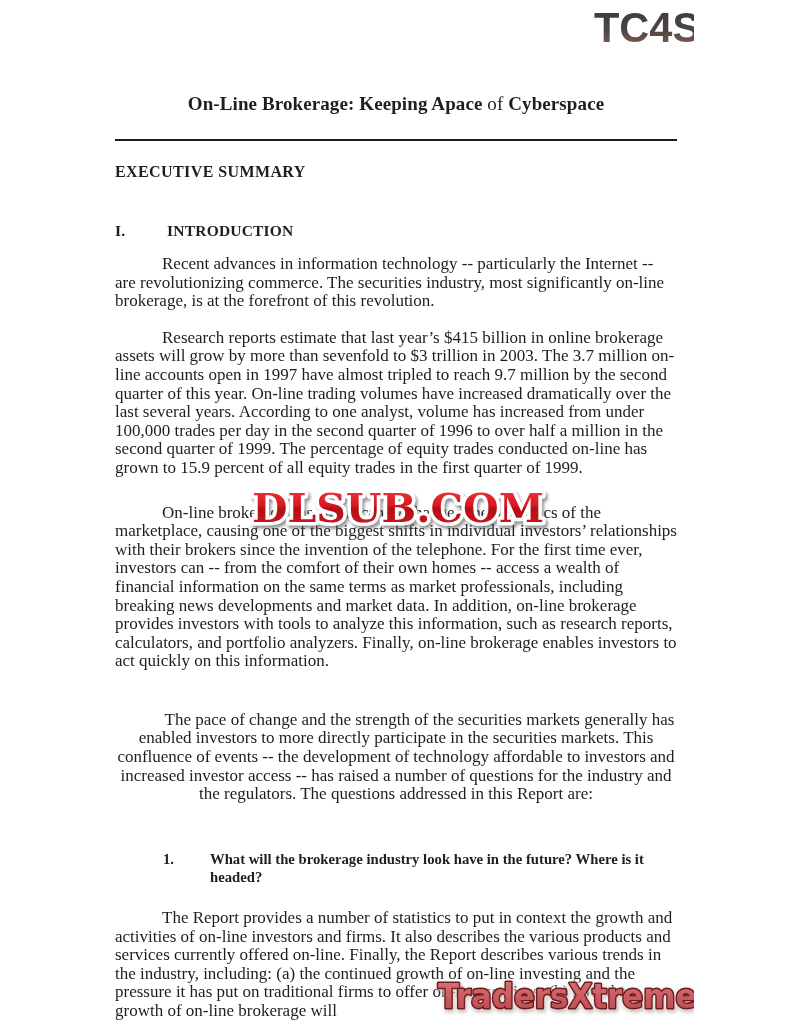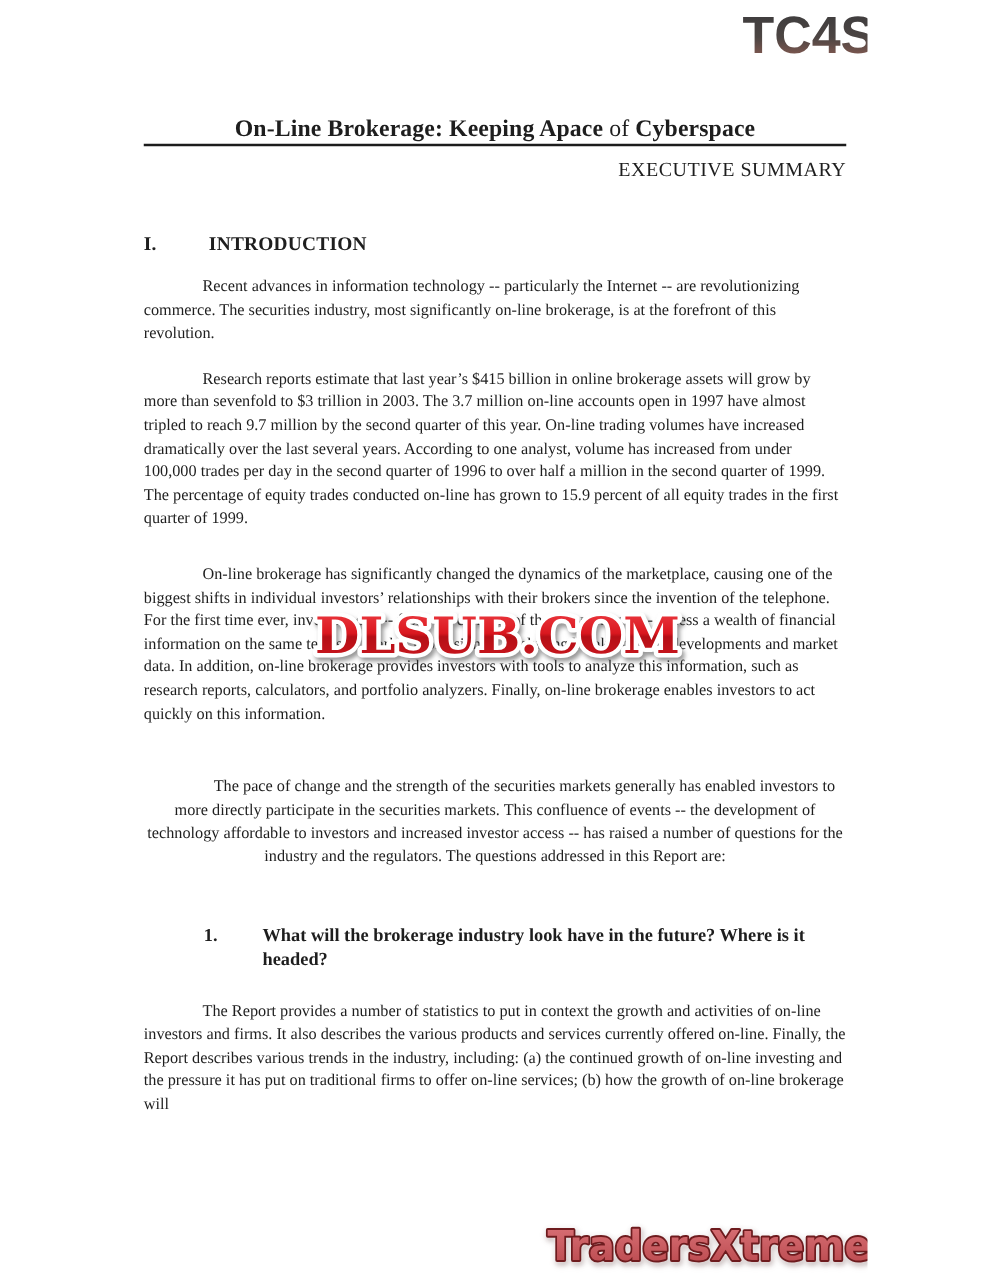--- a/index.html
+++ b/index.html
@@ -26,49 +26,49 @@
 
   
   .doc {
     position: absolute;
     left: 115px;
     top: 0;
     width: 562px;
   }
   .title {
     margin: 92px 0 0 0;
-    padding-bottom: 0;
+    padding-bottom: 24px;
     border-bottom: 2px solid #1c1c1c;
     text-align: center;
     font-size: 19px;
     font-weight: bold;
     line-height: 23px;
     letter-spacing: 0.1px;
   }
   .title .regular { font-weight: normal; }
   .subtitle {
-    margin: 11px 0 0 0;
-    text-align: right;
+    margin: 22px 0 0 0;
+    text-align: left;
     font-size: 16px;
-    font-weight: normal;
+    font-weight: bold;
     letter-spacing: 0.4px;
   }
   .section {
     margin-top: 41px;
     font-size: 15.5px;
     font-weight: bold;
     letter-spacing: 0.2px;
   }
   .section .numeral {
     display: inline-block;
     width: 48px;
   }
   .para {
     margin: 18px 0 0 0;
-    font-size: 13px;
+    font-size: 17px;
     line-height: 18.6px;
     text-indent: 47px;
     text-align: left;
   }
   .para.p1 { margin-top: 15px; }
   .para.p3 { margin-top: 26px; }
   .para.p4 { margin-top: 40px; text-align: center; }
   .para.p5 { margin-top: 22px; }
   .question {
     margin: 46px 0 0 48px;

